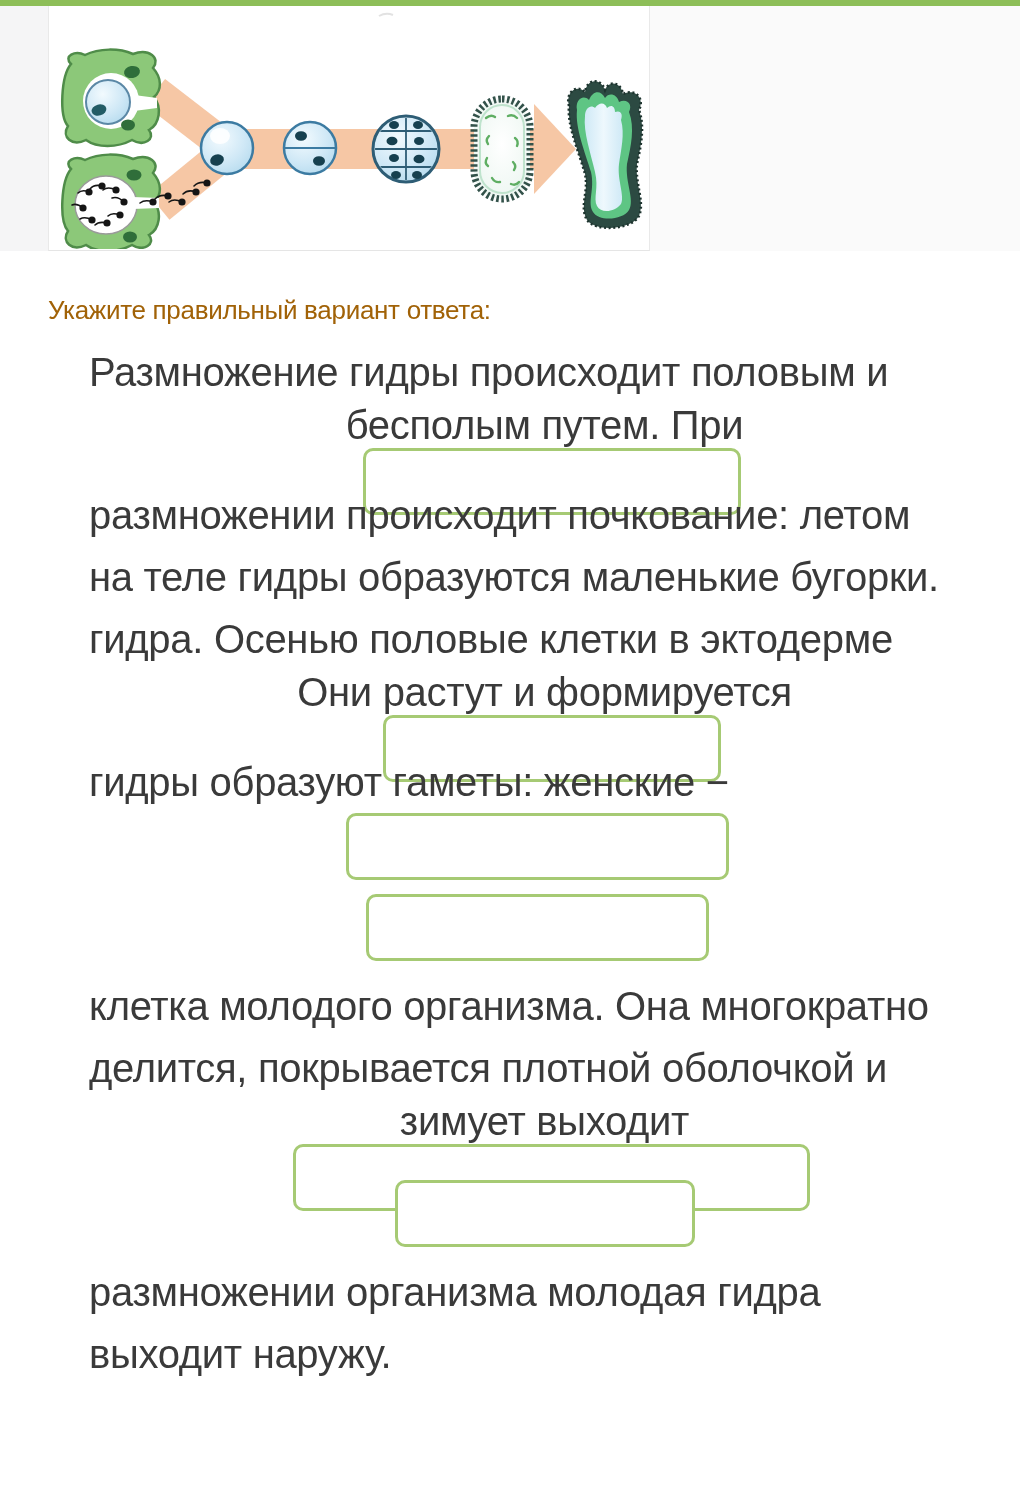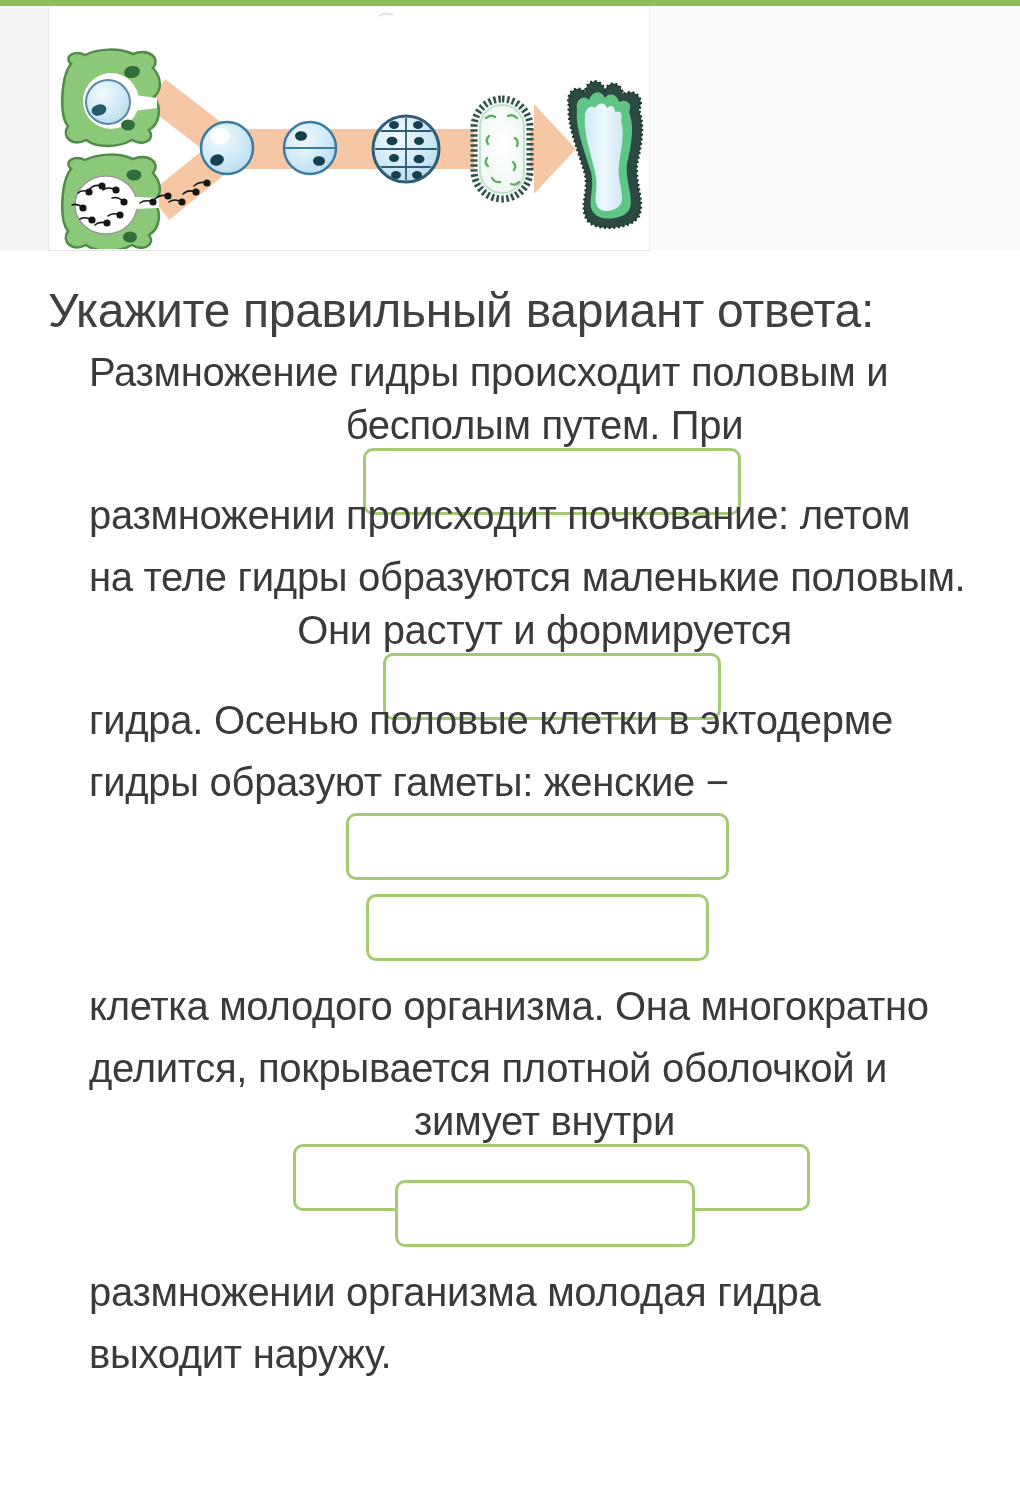--- a/index.html
+++ b/index.html
@@ -29,21 +29,21 @@
     background:#ffffff;
     border-left:1px solid #e9e9e9;border-right:1px solid #e9e9e9;border-bottom:1px solid #e5e5e5;
     box-sizing:border-box;
   }
   .content{
     position:absolute;left:0;top:251px;width:1020px;
     padding:0 20px 0 48px;box-sizing:border-box;
   }
   .prompt{
     margin-top:28px;height:62px;display:flex;align-items:center;
-    font-size:48px;color:#404040;letter-spacing:-0.3px;white-space:nowrap;
+    font-size:26px;color:#a16207;letter-spacing:-0.3px;white-space:nowrap;
   }
   .line{
     height:62px;display:flex;align-items:center;
     font-size:40px;letter-spacing:-0.3px;white-space:nowrap;margin-left:41px;
   }
   .line.has-blank{height:81px;flex-direction:column;}
   .blank{
     height:61px;border:3px solid #a6ca74;border-radius:10px;
     background:#ffffff;flex:none;box-sizing:content-box;
   }
@@ -219,33 +219,33 @@
   <div class="line has-blank">
     <span>бесполым путем. При</span>
     <div class="blank after-text b1" role="textbox"></div>
   </div>
 
   <div class="line">
     <span>размножении происходит почкование: летом</span>
   </div>
 
   <div class="line">
-    <span>на теле гидры образуются маленькие половым.</span>
+    <span>на теле гидры образуются маленькие бугорки.</span>
+  </div>
+
+  <div class="line">
+    <span>гидра. Осенью половые клетки в эктодерме</span>
   </div>
 
   <div class="line has-blank">
     <span>Они растут и формируется</span>
     <div class="blank after-text b2" role="textbox"></div>
   </div>
 
   <div class="line">
-    <span>гидра. Осенью половые клетки в эктодерме</span>
-  </div>
-
-  <div class="line">
     <span>гидры образуют гаметы: женские −</span>
   </div>
 
   <div class="line has-blank">
     <div class="blank before-text b3" role="textbox"></div>
     <span>и мужские −</span>
   </div>
 
 
   <div class="line has-blank">
@@ -254,21 +254,21 @@
 
   <div class="line">
     <span>клетка молодого организма. Она многократно</span>
   </div>
 
   <div class="line">
     <span>делится, покрывается плотной оболочкой и</span>
   </div>
 
   <div class="line has-blank">
-    <span>зимует внутри</span>
+    <span>зимует выходит</span>
     <div class="blank after-text b6" role="textbox"></div>
   </div>
 
   <div class="line has-blank">
     <div class="blank mid b7" role="textbox"></div>
   </div>
 
   <div class="line">
     <span>размножении организма молодая гидра</span>
   </div>

